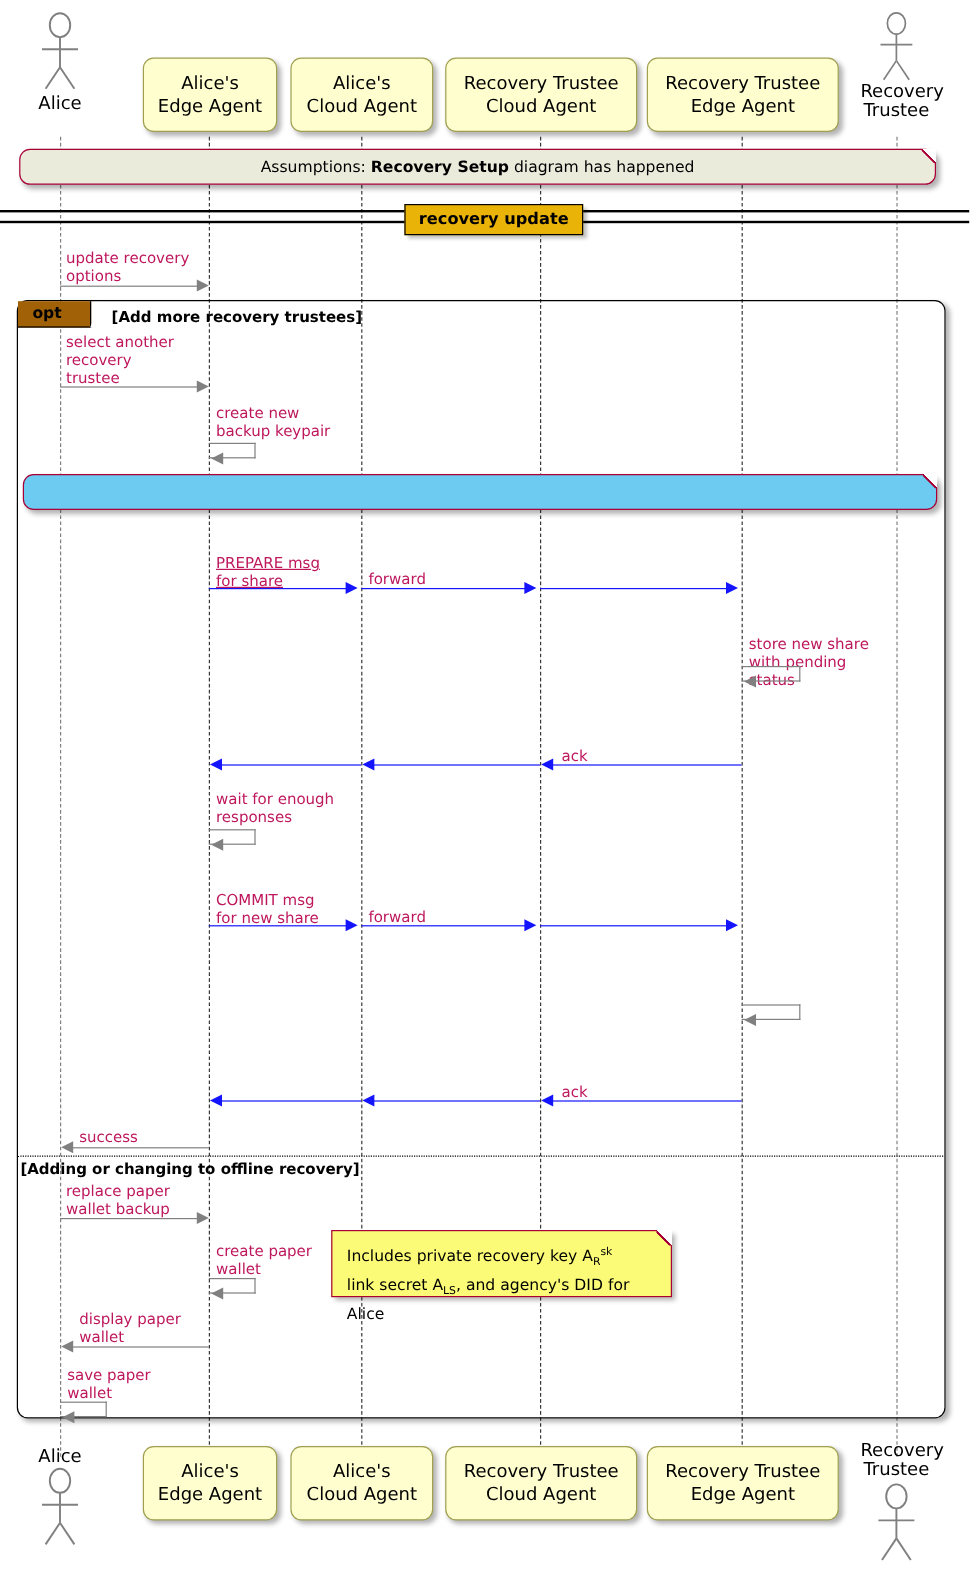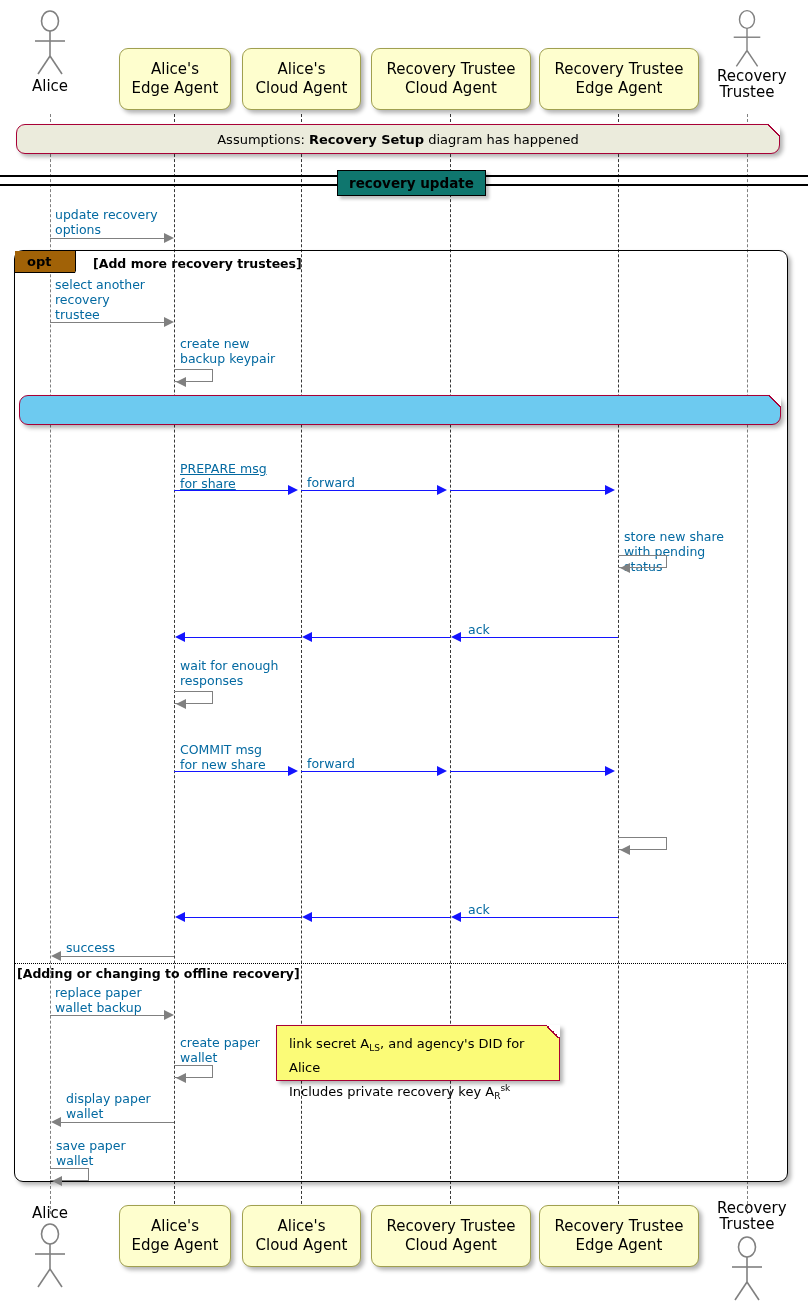--- a/index.html
+++ b/index.html
@@ -37,21 +37,21 @@
         box-shadow:3px 3px 4px rgba(0,0,0,0.30);
         font-size:13px;color:#000;line-height:20px;padding:8px 12px;box-sizing:border-box;}
   .stickynote .fold{position:absolute;top:-1px;right:-1px;width:13px;height:13px;
         background:linear-gradient(225deg,#ffffff 50%,#A80036 50%,#A80036 58%,#FBFB77 58%);}
   .stickynote sub{font-size:9px;vertical-align:-3px;}
   .stickynote sup{font-size:9px;vertical-align:5px;}
 
   
   .divider-lines{position:absolute;left:0;width:808px;height:7px;
         border-top:2px solid #000;border-bottom:2px solid #000;}
-  .divider-box{position:absolute;background:#0f766e;border:1.6px solid #000;
+  .divider-box{position:absolute;background:#eab308;border:1.6px solid #000;
         box-shadow:3px 3px 3px rgba(0,0,0,0.25);
         font-size:13.5px;font-weight:bold;color:#000;padding:4px 11px;white-space:nowrap;}
 
   
   .group{position:absolute;border:1.8px solid #000;border-radius:9px 9px 9px 9px;
          box-shadow:3px 3px 4px rgba(0,0,0,0.30);background:transparent;}
   .group-tab{position:absolute;background:#a16207;border-right:1.8px solid #000;
              border-bottom:1.8px solid #000;
              font-size:13px;font-weight:bold;padding:3px 10px 3px 12px;
              box-sizing:border-box;}
@@ -61,21 +61,21 @@
   .group-sep{position:absolute;border-top:1.4px dotted #000;}
 
   
   .msg{position:absolute;height:0;border-top:1.3px solid #808080;}
   .msg.blue{border-top:1.6px solid #1414FF;}
   .arrowhead{position:absolute;width:0;height:0;}
   .ah-r{border-top:5px solid transparent;border-bottom:5px solid transparent;border-left:10px solid #808080;}
   .ah-l{border-top:5px solid transparent;border-bottom:5px solid transparent;border-right:10px solid #808080;}
   .ah-r.blue{border-left-color:#1414FF;}
   .ah-l.blue{border-right-color:#1414FF;}
-  .mlabel{position:absolute;font-size:12.5px;color:#0369a1;line-height:15px;white-space:pre;}
+  .mlabel{position:absolute;font-size:12.5px;color:#be185d;line-height:15px;white-space:pre;}
 
   
   .selfmsg{position:absolute;border:1.3px solid #808080;border-left:none;box-sizing:border-box;}
 </style>
 </head>
 <body>
 
 <div id="diagram">
 
   <div class="lifeline grey" style="left:50px;top:114px;height:1100px;"></div>
@@ -238,24 +238,24 @@
   <div class="arrowhead ah-r" style="left:164px;top:1010px;"></div>
 
   <div class="mlabel" style="left:180px;top:1035px;">create paper
 wallet</div>
   <div class="selfmsg" style="left:174px;top:1065px;width:39px;height:13px;"></div>
   <div class="arrowhead ah-l" style="left:176px;top:1073px;"></div>
 
   <div class="stickynote" style="left:276px;top:1025px;width:284px;height:56px;">
     <div class="fold"></div>
     <div>
-      <span>link secret A</span><sub>LS</sub><span>, and agency's DID for Alice</span>
+      <span>Includes private recovery key A</span><span><sub>R</sub><sup>sk</sup></span>
     </div>
     <div>
-      <span>Includes private recovery key A</span><span><sub>R</sub><sup>sk</sup></span>
+      <span>link secret A</span><sub>LS</sub><span>, and agency's DID for Alice</span>
     </div>
   </div>
 
   <div class="mlabel" style="left:66px;top:1091px;">display paper
 wallet</div>
   <div class="msg" style="left:60px;top:1122px;width:114px;"></div>
   <div class="arrowhead ah-l" style="left:51px;top:1117px;"></div>
 
   <div class="mlabel" style="left:56px;top:1138px;">save paper
 wallet</div>

